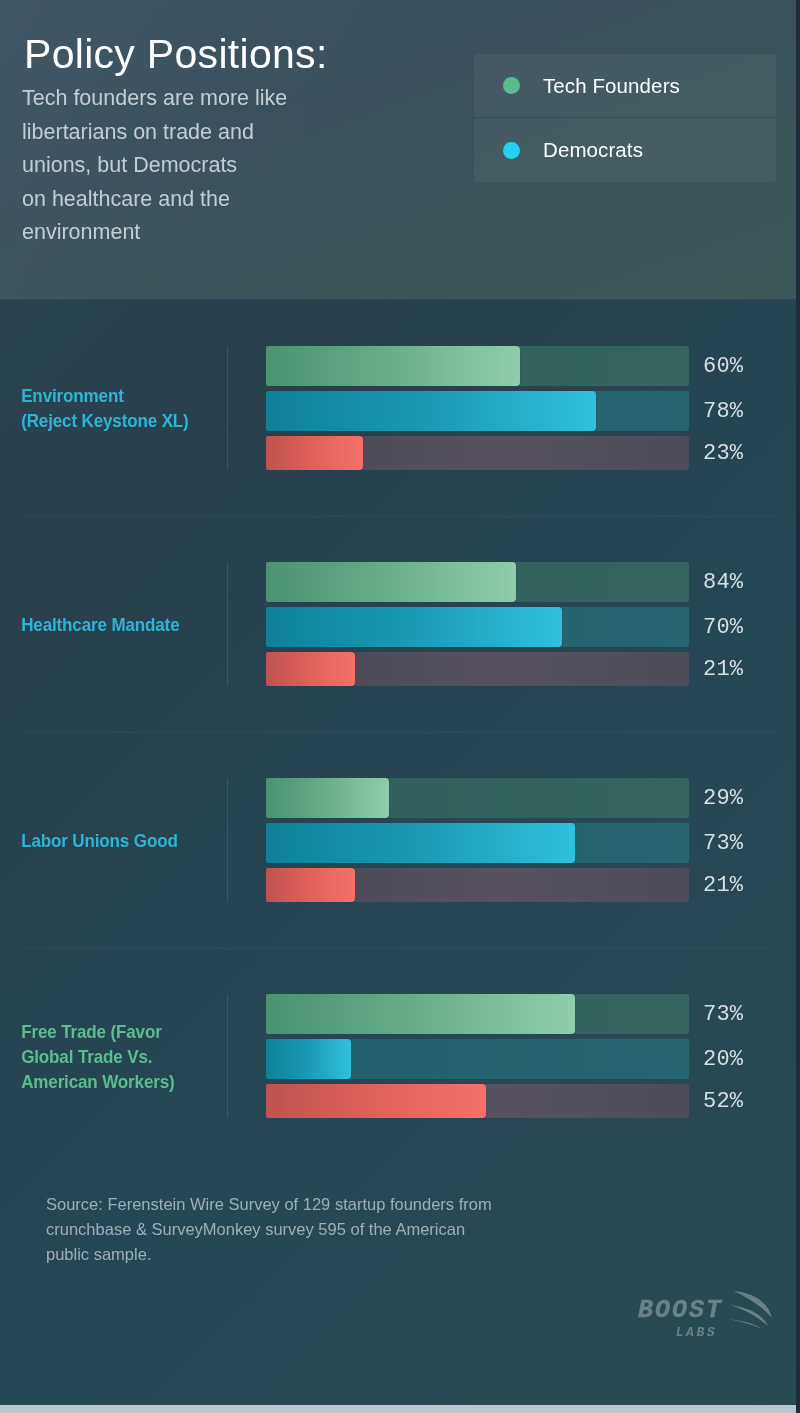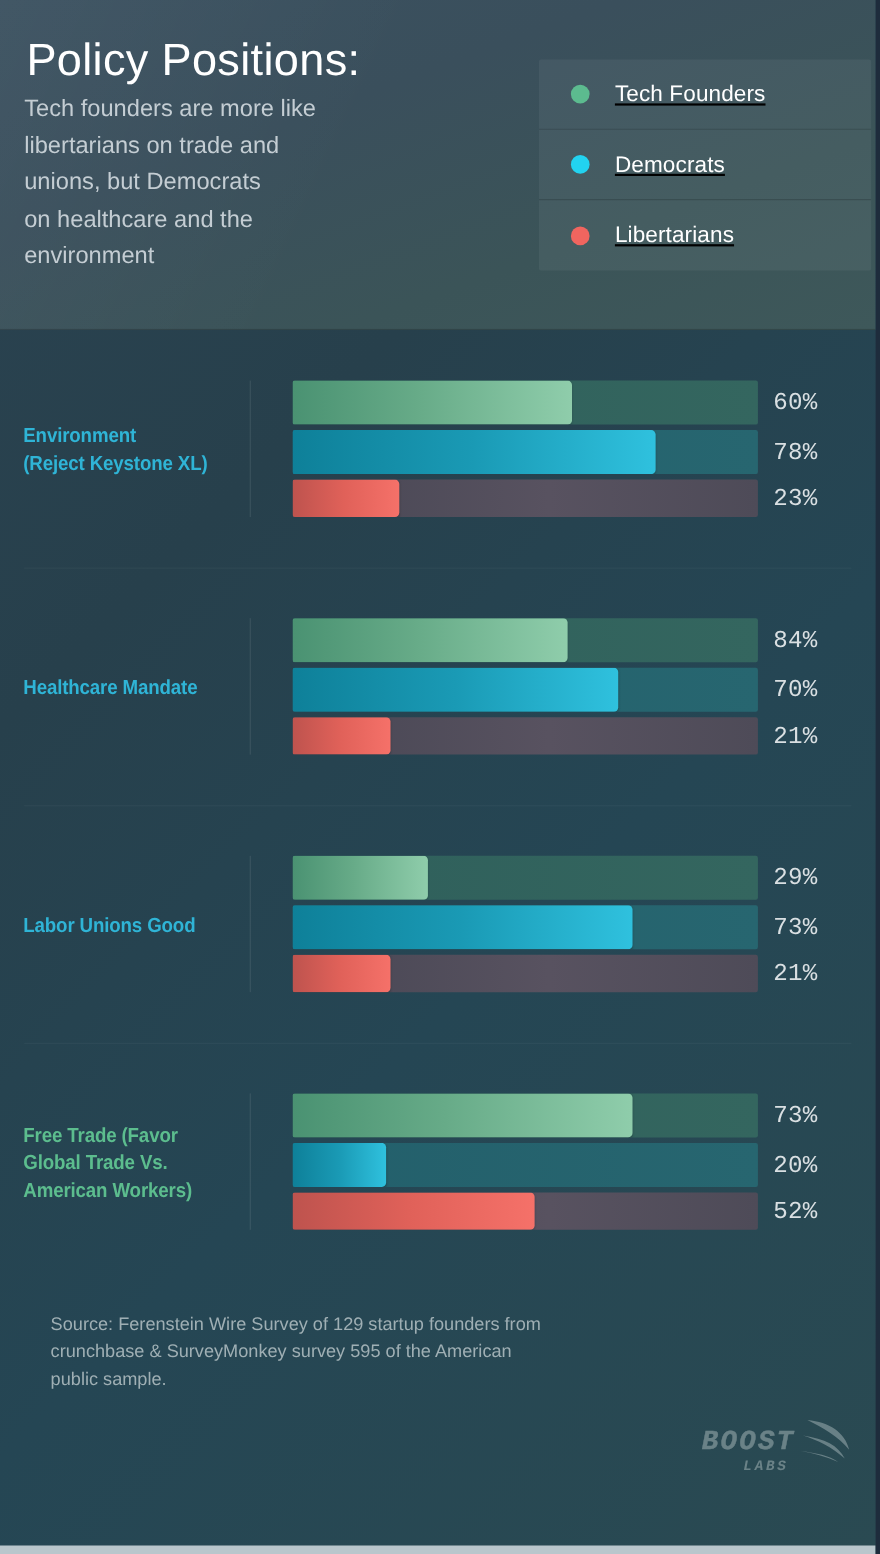--- a/index.html
+++ b/index.html
@@ -52,27 +52,26 @@
     line-height: 33.5px;
     font-weight: 400;
     margin: 0;
     max-width: 410px;
   }
   .subtitle .ln { display: block; }
 
   
   .legend {
     position: absolute;
-    left: 490px;
+    left: 474px;
     top: 54px;
     width: 302px;
     background: rgba(255,255,255,0.055);
     border-radius: 2px;
     overflow: hidden;
-    text-decoration: underline;
   }
   .legend-row {
     display: flex;
     align-items: center;
     height: 64px;
     padding-left: 29px;
     box-sizing: border-box;
     border-bottom: 1px solid rgba(0,0,0,0.16);
   }
   .legend-row:last-child { border-bottom: none; }
@@ -257,24 +256,20 @@
 
     <div class="legend">
       <div class="legend-row">
         <span class="legend-dot" style="background: rgb(92, 187, 143);"></span>
         <span class="legend-label">Tech Founders</span>
       </div>
       <div class="legend-row">
         <span class="legend-dot" style="background: rgb(34, 211, 240);"></span>
         <span class="legend-label">Democrats</span>
       </div>
-      <div class="legend-row">
-        <span class="legend-dot" style="background: rgb(240, 101, 95);"></span>
-        <span class="legend-label">Libertarians</span>
-      </div>
     </div>
   </div>
 
   <div class="chart">
 
     <div class="group">
       <div class="group-inner">
         <div class="group-label" style="color: rgb(47, 180, 214);">
           <span class="ln">Environment</span>
           <span class="ln">(Reject Keystone XL)</span>

